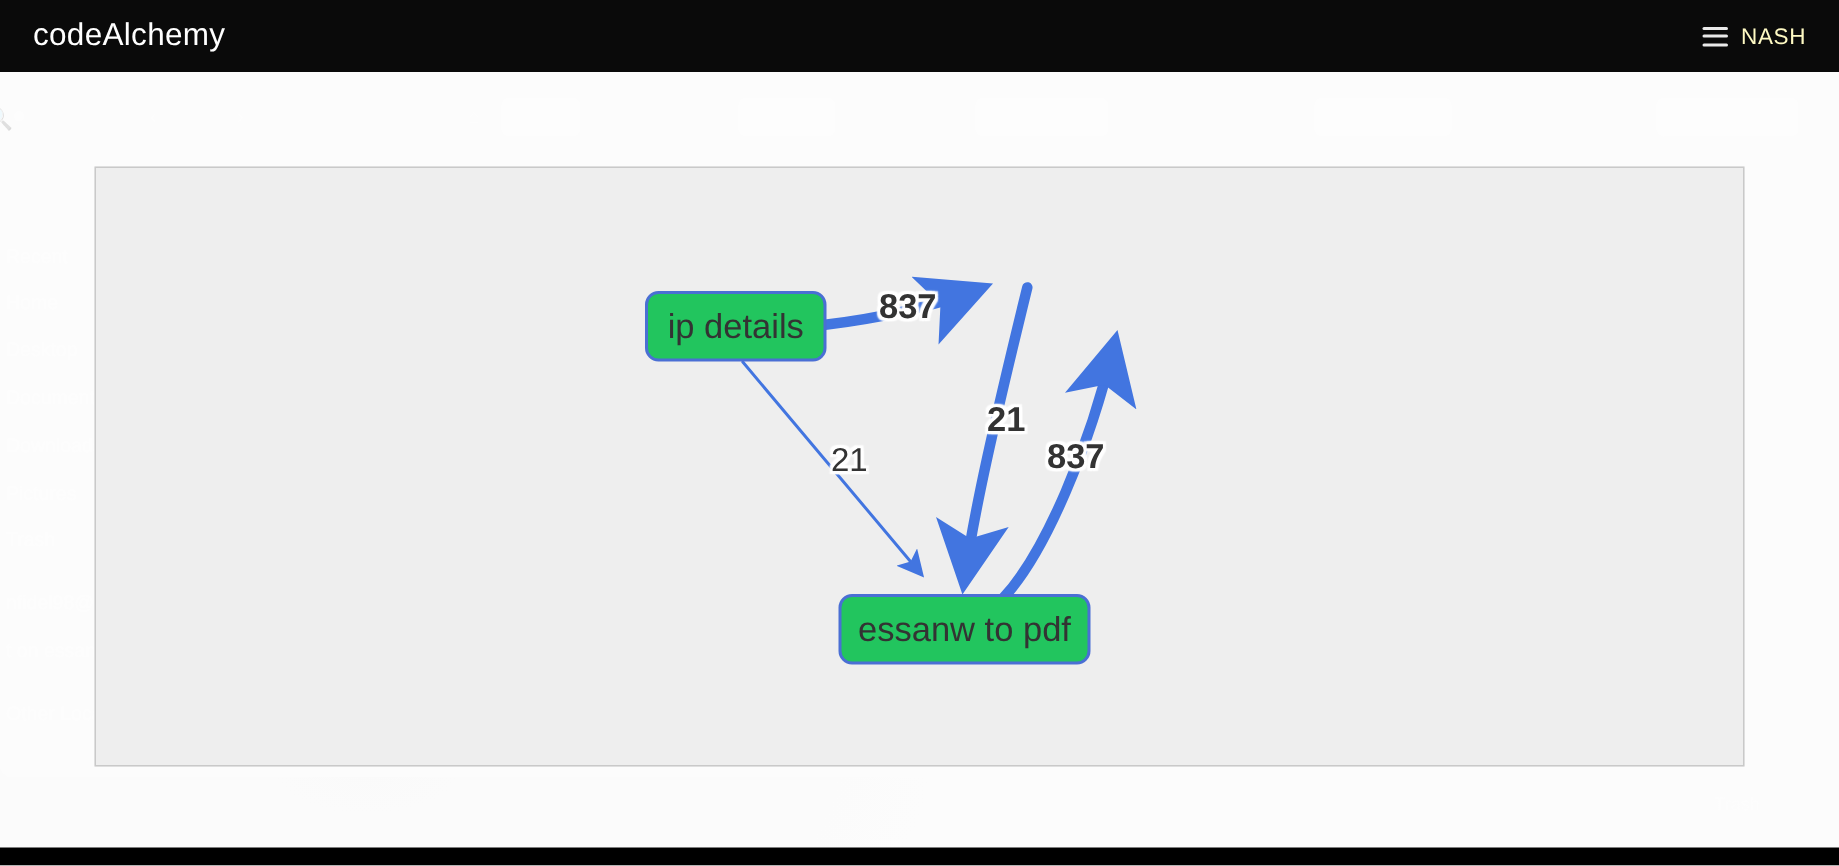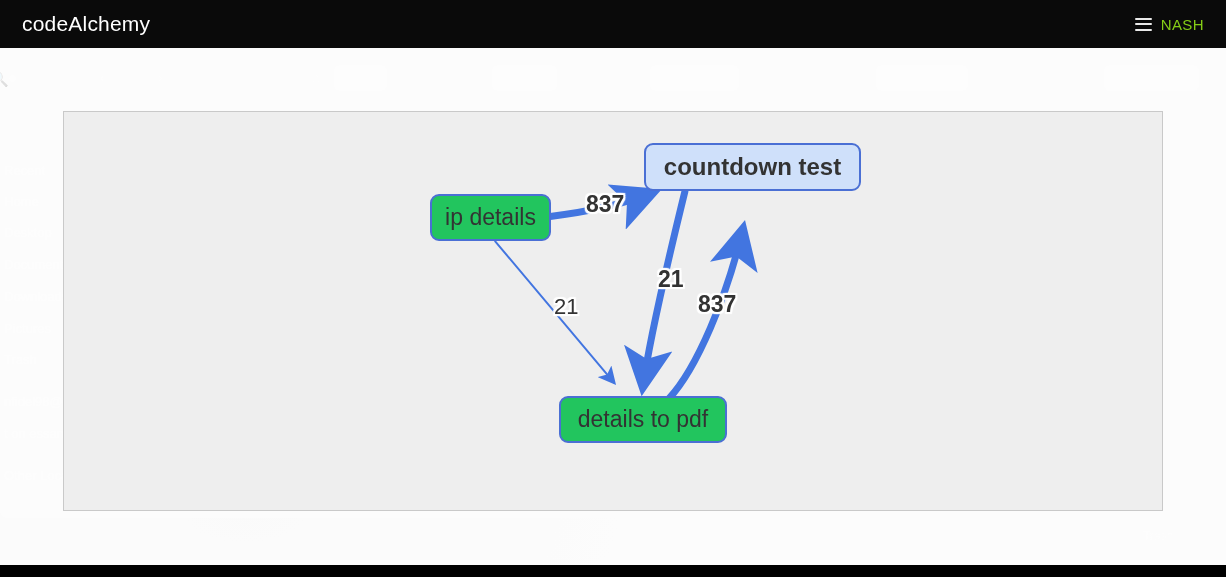--- a/index.html
+++ b/index.html
@@ -77,21 +77,21 @@
   }
   #brand { color:#ffffff; font-size:21px; letter-spacing:0.2px; font-weight:400; }
   #nav-right { display:flex; align-items:center; gap:9px; }
   #hamburger { display:inline-block; width:17px; height:13px; position:relative; }
   #hamburger i {
     position:absolute; left:0; width:17px; height:2px; background:#e9e9e9; border-radius:1px;
   }
   #hamburger i:nth-child(1){ top:0; }
   #hamburger i:nth-child(2){ top:5.5px; }
   #hamburger i:nth-child(3){ top:11px; }
-  #nav-label { color:#84cc16; font-size:15px; letter-spacing:0.4px; }
+  #nav-label { color:#fef9c3; font-size:15px; letter-spacing:0.4px; }
 
   
   #graph-panel {
     position:absolute; left:63px; top:111px; width:1100px; height:400px;
     background:#eeeeee; border:1px solid #c9c9c9; z-index:20;
   }
   #graph-svg { position:absolute; left:0; top:0; width:100%; height:100%; }
 
   .node-box {
     position:absolute; display:flex; align-items:center; justify-content:center;
@@ -210,25 +210,22 @@
     <path d="M 432,130 L 551,272" stroke="#4275e0" stroke-width="2" fill="none" stroke-linecap="round" marker-end="url(#ah-weak)"></path>
 
     <path d="M 622,80 C 600,170 586,232 580,276" stroke="#4275e0" stroke-width="7" fill="none" stroke-linecap="round" marker-end="url(#ah-strong)"></path>
 
     <path d="M 606,288 C 634,258 664,186 680,118" stroke="#4275e0" stroke-width="7" fill="none" stroke-linecap="round" marker-end="url(#ah-strong)"></path>
   </svg>
 
   <div class="node-box node-normal" style="left:366px; top:82px; width:121px; height:47px;">
     <span>ip details</span>
   </div>
-  <div class="node-box node-selected" style="left:580px; top:31px; width:217px; height:48px;">
-    <span>countdown test</span>
-  </div>
   <div class="node-box node-normal" style="left:495px; top:284px; width:168px; height:47px;">
-    <span>details to pdf</span>
+    <span>essanw to pdf</span>
   </div>
 
   <div class="edge-label edge-label-strong" style="left:522px; top:79px;">837</div>
   <div class="edge-label edge-label-weak" style="left:490px; top:182px;">21</div>
   <div class="edge-label edge-label-strong" style="left:594px; top:154px;">21</div>
   <div class="edge-label edge-label-strong" style="left:634px; top:179px;">837</div>
 </div>
 
 <div id="bottombar"></div>
 

